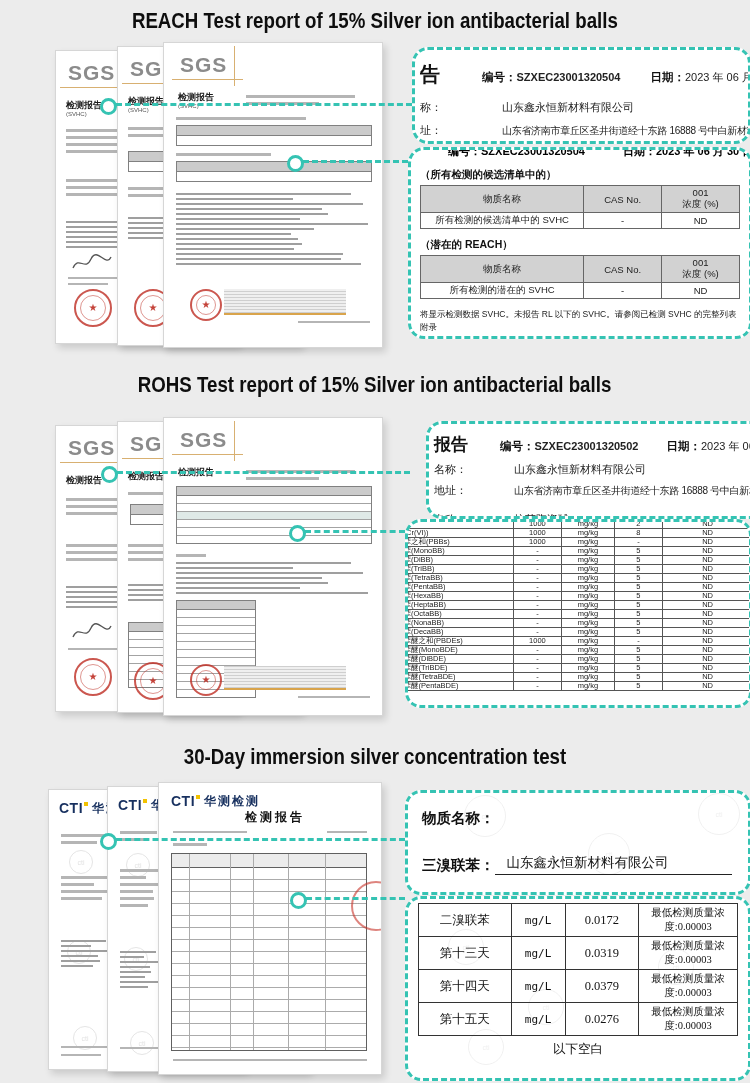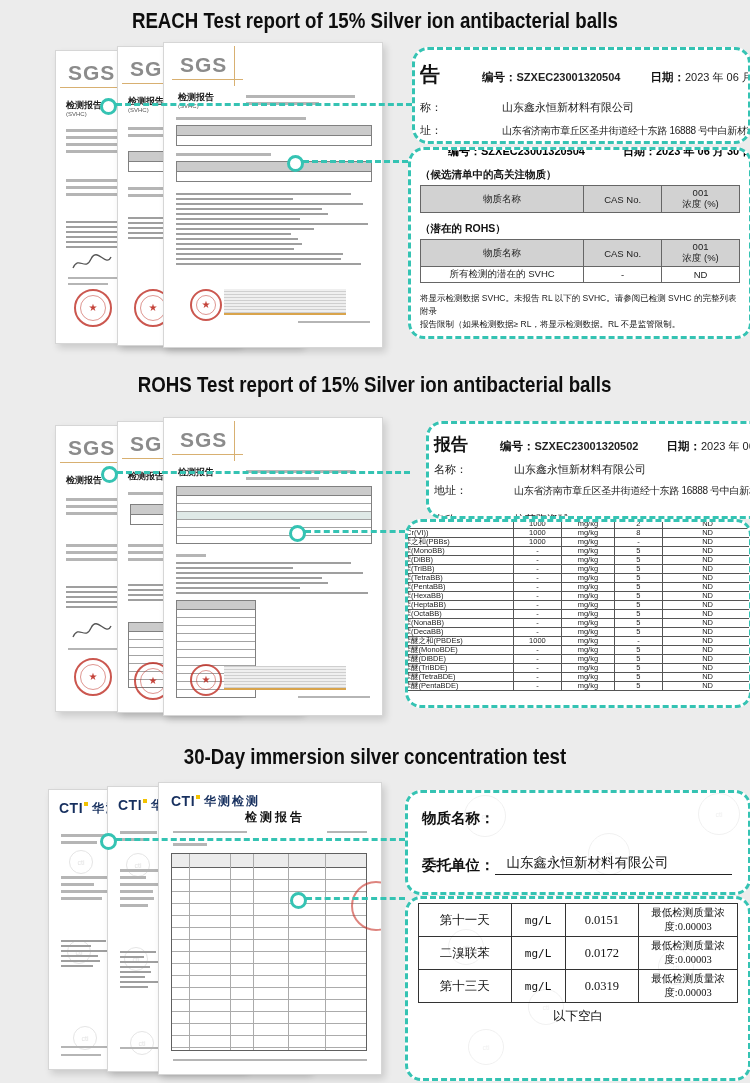--- a/index.html
+++ b/index.html
@@ -218,34 +218,39 @@
 </div>
 
 <div class="callout" style="left:408px;top:147px;width:338px;height:186px">
   <div style="padding:0 9px 8px 9px">
     <div class="info-row" style="margin-top:-6px;font-weight:bold;font-size:11px">
       <span style="margin-left:28px">编号：</span>
       <span>SZXEC23001320504</span>
       <span style="margin-left:38px">日期：</span>
       <span>2023 年 06 月 30 日</span>
     </div>
-    <div class="svhc-h">（候选清单中的高关注物质）</div>
+    <div class="svhc-h">（所有检测的候选清单中的）</div>
     <table class="svhc">
       <tbody>
           <tr>
         <th style="width:52%">物质名称</th>
         <th style="width:24%">CAS No.</th>
         <th style="width:24%">
               <div>001</div>
               <div>浓度 (%)</div>
             </th>
       </tr>
+      <tr>
+        <td>所有检测的候选清单中的 SVHC</td>
+        <td>-</td>
+        <td>ND</td>
+      </tr>
     </tbody>
       </table>
-    <div class="svhc-h">（潜在的 ROHS）</div>
+    <div class="svhc-h">（潜在的 REACH）</div>
     <table class="svhc">
       <tbody>
           <tr>
         <th style="width:52%">物质名称</th>
         <th style="width:24%">CAS No.</th>
         <th style="width:24%">
               <div>001</div>
               <div>浓度 (%)</div>
             </th>
       </tr>
@@ -648,58 +653,64 @@
 
 <div class="callout" style="left:405px;top:790px;width:340px;height:99px">
   <div class="wm" style="left:56px;top:2px;width:40px;height:40px;opacity:.3">cti</div>
   <div class="wm" style="left:180px;top:40px;width:40px;height:40px;opacity:.3">cti</div>
   <div class="wm" style="left:290px;top:0px;width:40px;height:40px;opacity:.3">cti</div>
   <div style="padding:16px 16px 0 14px;font-family:'Liberation Serif','DejaVu Serif',serif;position:relative;z-index:2">
     <div style="display:flex;align-items:flex-end">
       <span style="font-weight:bold;font-size:14.5px;color:#111">物质名称：</span>
     </div>
     <div style="display:flex;align-items:flex-end;margin-top:26px">
-      <span style="font-weight:bold;font-size:14.5px;color:#111">委托单位：</span>
+      <span style="font-weight:bold;font-size:14.5px;color:#111">三溴联苯：</span>
       <span style="flex:1;border-bottom:1.5px solid #222;font-size:13.5px;color:#111;padding:0 0 2px 12px">山东鑫永恒新材料有限公司</span>
     </div>
   </div>
 </div>
 
 <div class="callout" style="left:405px;top:896px;width:340px;height:179px">
   <div class="wm" style="left:40px;top:30px;width:34px;height:34px;opacity:.3">cti</div>
   <div class="wm" style="left:120px;top:90px;width:34px;height:34px;opacity:.3">cti</div>
   <div class="wm" style="left:250px;top:50px;width:34px;height:34px;opacity:.3">cti</div>
   <div class="wm" style="left:60px;top:130px;width:34px;height:34px;opacity:.3">cti</div>
   <div style="padding:4px 10px 0 10px">
     <table class="imm">
       <colgroup>
           <col style="width:29%">
           <col style="width:17%">
           <col style="width:23%">
           <col style="width:31%">
         </colgroup>
       <tbody>
           <tr>
-            <td class="ic0">第十一天</td>
-            <td class="ic1">mg/L</td>
-            <td class="ic2">0.0151</td>
-            <td class="ic3">最低检测质量浓度:0.00003</td>
-          </tr>
-          <tr>
             <td class="ic0">二溴联苯</td>
             <td class="ic1">mg/L</td>
             <td class="ic2">0.0172</td>
             <td class="ic3">最低检测质量浓度:0.00003</td>
           </tr>
           <tr>
             <td class="ic0">第十三天</td>
             <td class="ic1">mg/L</td>
             <td class="ic2">0.0319</td>
             <td class="ic3">最低检测质量浓度:0.00003</td>
           </tr>
+          <tr>
+            <td class="ic0">第十四天</td>
+            <td class="ic1">mg/L</td>
+            <td class="ic2">0.0379</td>
+            <td class="ic3">最低检测质量浓度:0.00003</td>
+          </tr>
+          <tr>
+            <td class="ic0">第十五天</td>
+            <td class="ic1">mg/L</td>
+            <td class="ic2">0.0276</td>
+            <td class="ic3">最低检测质量浓度:0.00003</td>
+          </tr>
         </tbody>
     </table>
     <div class="imm-footer">以下空白</div>
   </div>
 </div>
 
 <div class="conn-dot" style="left:100px;top:833px"></div>
 <div class="conn-line" style="left:116px;top:838px;width:289px"></div>
 <div class="conn-dot" style="left:290px;top:892px"></div>
 <div class="conn-line" style="left:306px;top:897px;width:99px"></div>

